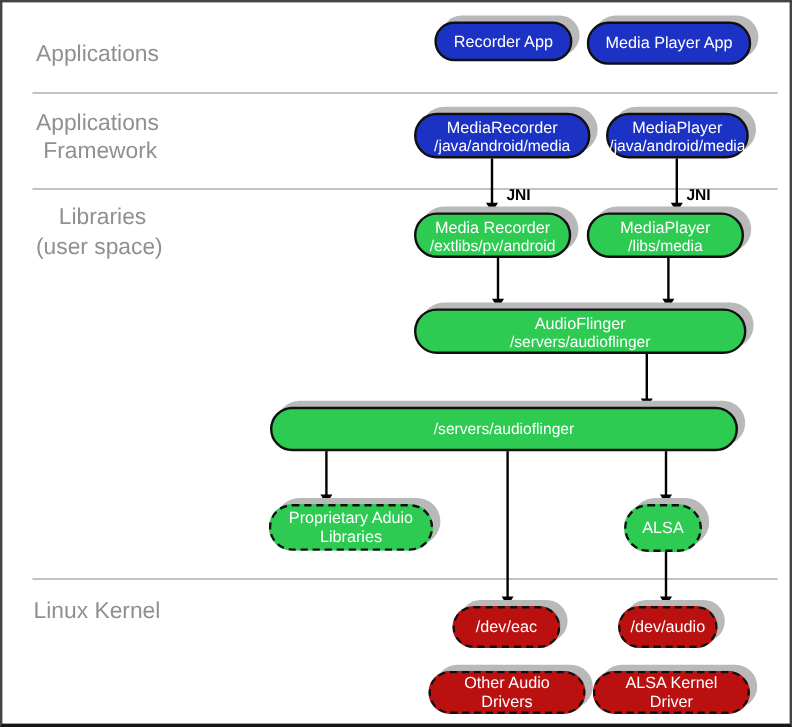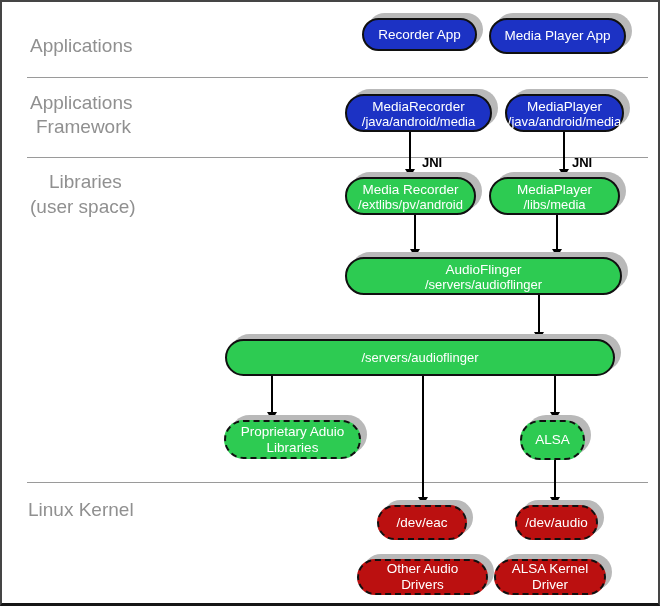--- a/index.html
+++ b/index.html
@@ -130,17 +130,17 @@
 
   <div class="node red dashed" style="left:375px;top:503px;width:90px;height:35px">
     <div class="title">/dev/eac</div>
   </div>
   <div class="node red dashed" style="left:513px;top:503px;width:83px;height:35px">
     <div class="title">/dev/audio</div>
   </div>
   <div class="node red dashed" style="left:355px;top:557px;width:131px;height:36px">
     <div class="title">Other Audio Drivers</div>
   </div>
-  <div class="node red dashed" style="left:492px;top:557px;width:112px;height:36px">
+  <div class="node red dashed" style="left:492px;top:557px;width:131px;height:36px">
     <div class="title">ALSA Kernel Driver</div>
   </div>
 
 </div>
 
 </body></html>

